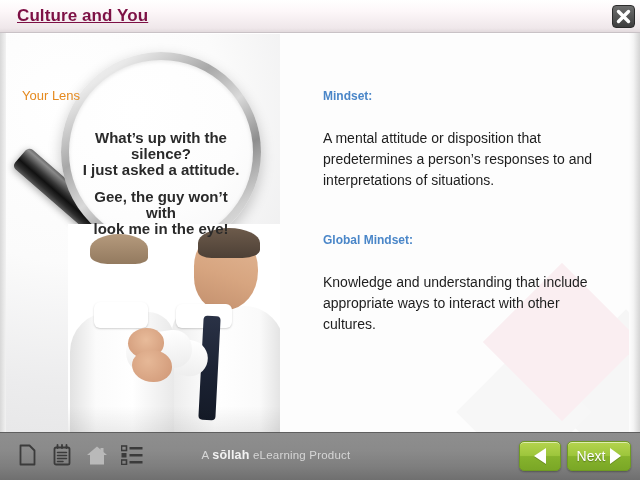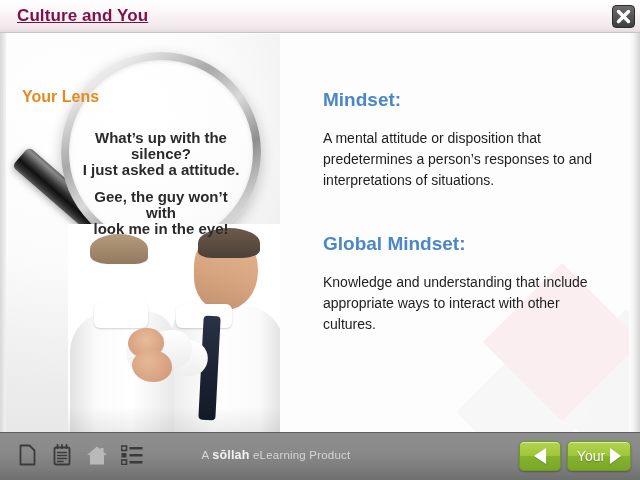--- a/index.html
+++ b/index.html
@@ -113,22 +113,22 @@
     position: absolute;
     left: 0; top: 0;
     width: 274px; height: 398px;
     overflow: hidden;
     background:
       radial-gradient(circle at 22% 18%, #ffffff 0%, #fbfbfb 40%, #ececed 72%, #e3e3e4 100%);
   }
   #panel-label {
     position: absolute;
     left: 16px; top: 54px;
-    font-size: 16px;
-    font-weight: bold;
+    font-size: 13px;
+    font-weight: normal;
     color: #e58a1f;
     z-index: 9;
     white-space: nowrap;
   }
 
   
   #mag-handle {
     position: absolute;
     left: -18px; top: 196px;
     width: 132px; height: 26px;
@@ -278,21 +278,21 @@
     background: linear-gradient(to top, rgba(0,0,0,0.07), rgba(0,0,0,0));
   }
 
   
   #right-panel {
     position: absolute;
     left: 300px; top: 0;
     width: 310px; height: 398px;
   }
   .heading {
-    font-size: 19px;
+    font-size: 12px;
     font-weight: bold;
     color: #4a86c8;
     white-space: nowrap;
     text-align: center;
   }
   .body-text {
     font-size: 14px;
     line-height: 21px;
     color: #1d1d1d;
     width: 290px;
@@ -486,19 +486,19 @@
       <span>A</span>
       <span class="brand">sōllah</span>
       <span>eLearning Product</span>
     </div>
 
     <div class="nav-btn" id="back-button">
       <span class="tri tri-left"></span>
     </div>
 
     <div class="nav-btn" id="next-button">
-      <span id="next-label">Your</span>
+      <span id="next-label">Next</span>
       <span class="tri tri-right"></span>
     </div>
 
   </div>
 
 </div>
 
 </body></html>

